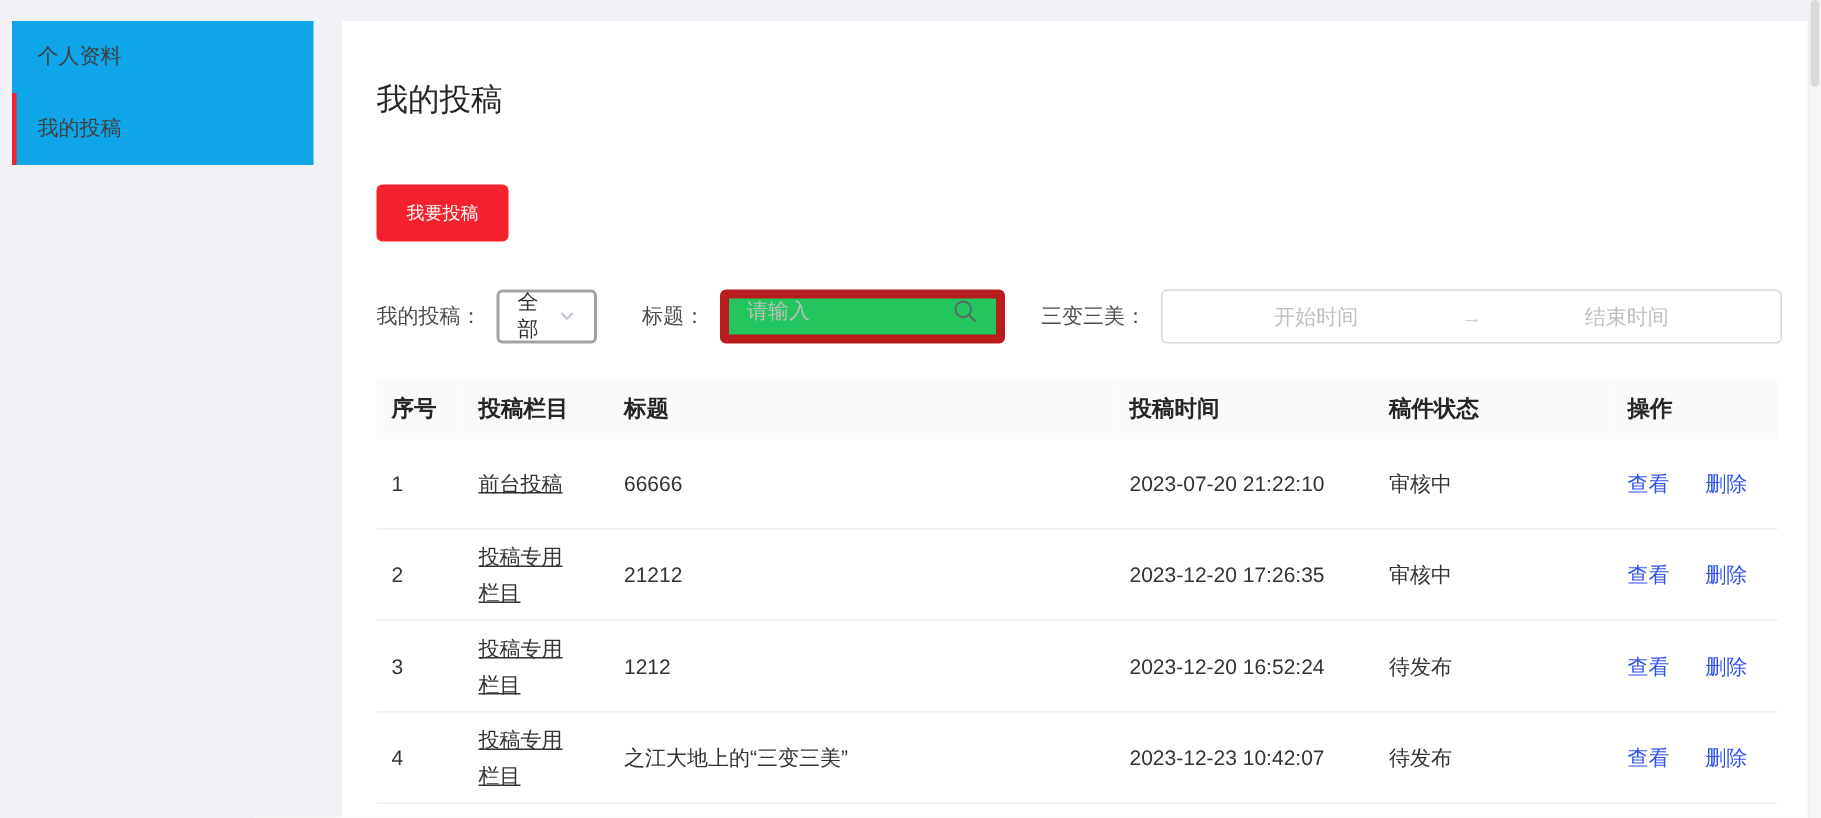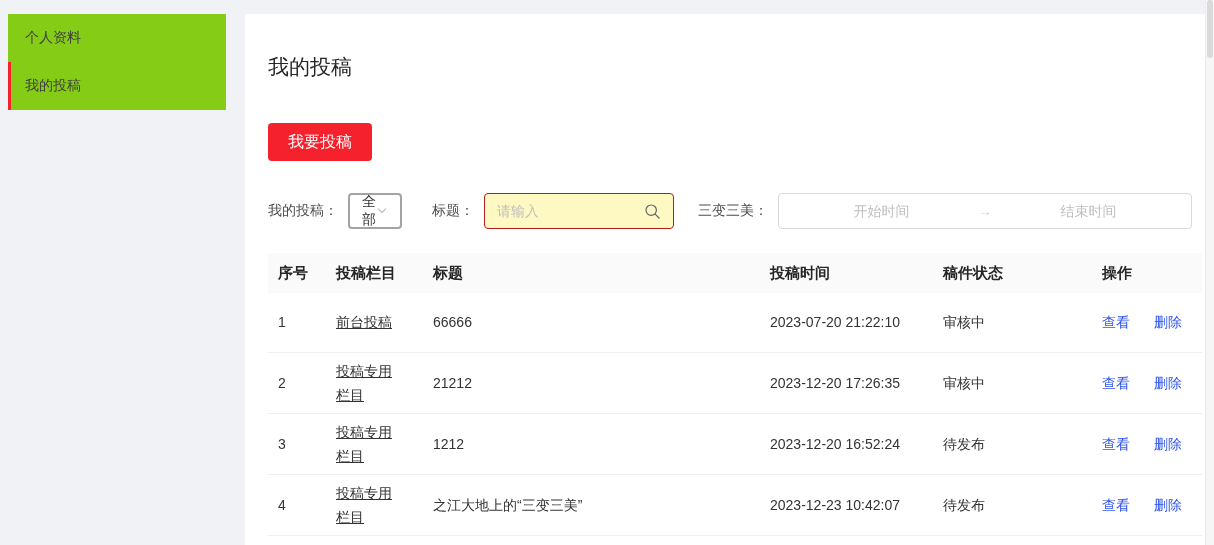--- a/index.html
+++ b/index.html
@@ -8,48 +8,48 @@
   }
   *{box-sizing:border-box;margin:0;padding:0;}
   html,body{width:1214px;height:545px;overflow:hidden;}
   body{
     background:#f1f2f5;
     font-family:"Liberation Sans","DejaVu Sans",sans-serif;
     font-size:14px;color:#333;
   }
   .page{display:flex;align-items:flex-start;gap:19px;padding:14px 0 0 8px;height:545px;}
   
-  .sidebar{width:218px;background:#84cc16;flex:0 0 auto;}
+  .sidebar{width:201px;background:#0ea5e9;flex:0 0 auto;}
   .side-item{
     position:relative;height:48px;display:flex;align-items:center;
     padding-left:17px;color:#404040;cursor:pointer;
   }
   .side-item.active::before{
     content:"";position:absolute;left:0;top:0;bottom:0;width:3px;background:var(--accent);
   }
   
   .main{flex:1;background:#fff;height:531px;margin-right:9px;padding:42px 17px 0 23px;overflow:hidden;}
   .page-title{font-size:21px;font-weight:500;color:#262626;line-height:22px;margin-bottom:45px;}
   .submit-btn{
     display:inline-block;height:38px;line-height:38px;padding:0 20px;border:none;
-    background:var(--accent);color:#fff;font-size:16px;border-radius:4px;cursor:pointer;
+    background:var(--accent);color:#fff;font-size:12px;border-radius:4px;cursor:pointer;
     margin-bottom:32px;font-family:inherit;
   }
   
   .filters{display:flex;align-items:center;margin-bottom:24px;}
   .f-label{color:#4d4d4d;white-space:nowrap;margin-right:10px;}
   .select{
     width:144px;height:36px;border:2px solid #a3a3a3;border-radius:4px;
     display:flex;align-items:center;justify-content:space-between;
     padding:0 12px;margin-right:30px;cursor:pointer;background:#fff;
   }
   .select .val{color:#333;}
   .search-box{
-    width:190px;height:36px;border:1px solid #b91c1c;border-radius:4px;
-    display:flex;align-items:center;padding:0 12px;margin-right:24px;background:#fef9c3;
+    width:190px;height:36px;border:6px solid #b91c1c;border-radius:4px;
+    display:flex;align-items:flex-start;padding:0 12px;margin-right:24px;background:#22c55e;
   }
   .search-box input{
     border:none;outline:none;flex:1;font-size:14px;color:#333;min-width:0;
     font-family:inherit;background:transparent;
   }
   .search-box input::placeholder{color:#bfbfbf;}
   .range{
     flex:1;height:36px;border:1px solid #d9d9d9;border-radius:4px;
     display:flex;align-items:center;padding:0 12px;background:#fff;
   }

